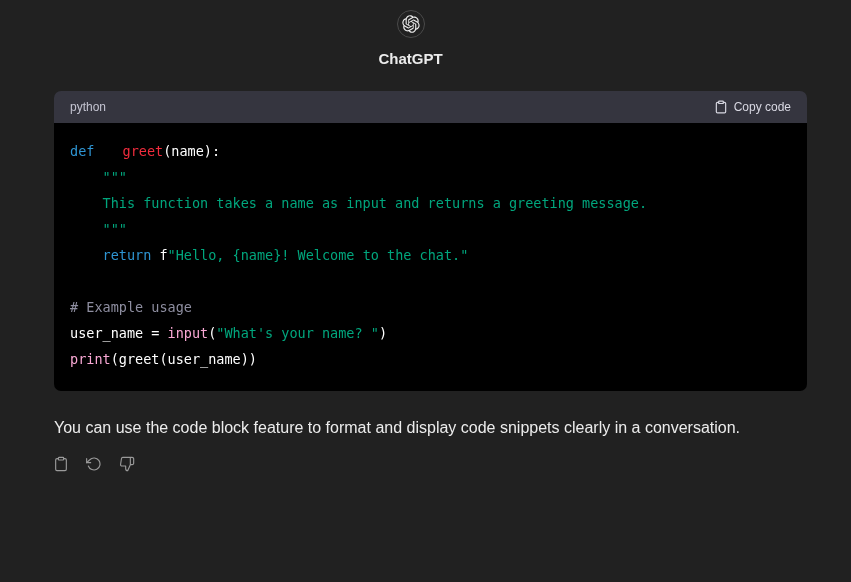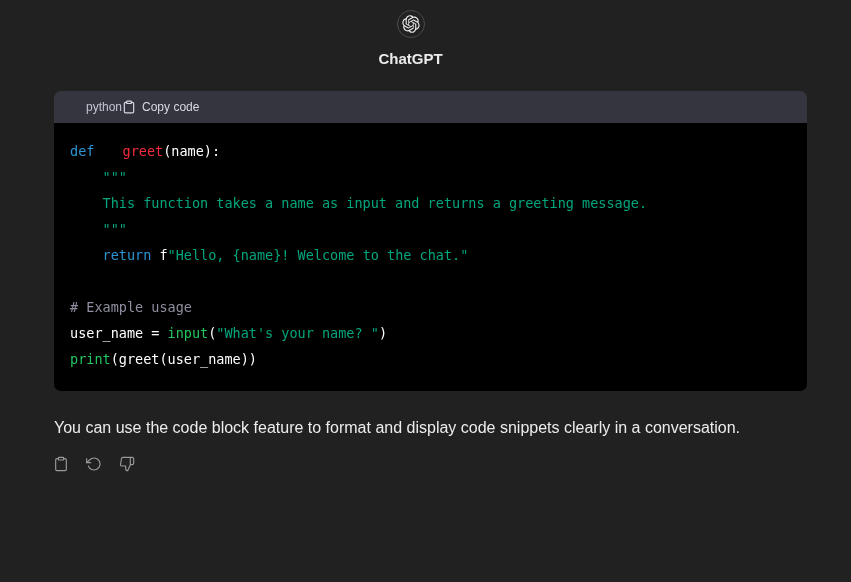--- a/index.html
+++ b/index.html
@@ -28,22 +28,22 @@
   .para.intro { line-height: 24px; }
   .inline-code {
     font-family: "DejaVu Sans Mono", monospace;
     font-weight: 700; font-size: 13.5px; color: #ffffff;
   }
 
   
   .code-block { margin-top: 24px; border-radius: 7px; overflow: hidden; }
   .code-header {
     background: #35353f; height: 32px;
-    display: flex; align-items: center; 
-    padding: 0 32px;
+    display: flex; align-items: center; justify-content: space-between;
+    padding: 0 16px;
   }
   .code-lang { font-size: 12px; color: #c5c5d2; }
   .copy-btn {
     display: flex; align-items: center; gap: 6px;
     background: none; border: none; cursor: pointer;
     font-family: "Liberation Sans", sans-serif;
     font-size: 12px; color: #d9d9e3;
   }
   .copy-btn svg { width: 14px; height: 14px; stroke: #d9d9e3; }
   .code-body {
@@ -51,21 +51,21 @@
     padding: 15px 16px 19px 16px;
   }
   .code-line {
     font-family: "DejaVu Sans Mono", monospace;
     font-size: 13.5px; line-height: 26px;
     white-space: pre; color: #ffffff;
   }
   .tok-kw  { color: #2e95d3; text-align: center; }  
   .tok-fn  { color: #f22c3d; margin-left: 20px; }  
   .tok-str { color: #00a67d; }  
-  .tok-bi  { color: #22c55e; }  
+  .tok-bi  { color: #f9a8d4; }  
   .tok-cm  { color: #8e8ea0; }  
   .tok-pl  { color: #ffffff; text-align: center; }  
 
   .para.after-code { margin-top: 26px; }
   .para.closing { margin-top: 22px; }
 
   
   .actions { display: flex; gap: 15px; margin-top: 12px; margin-left: -2px; }
   .action-btn {
     background: none; border: none; cursor: pointer;

